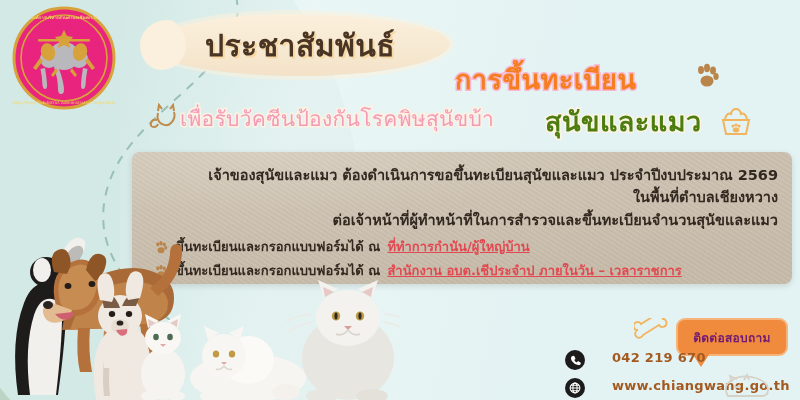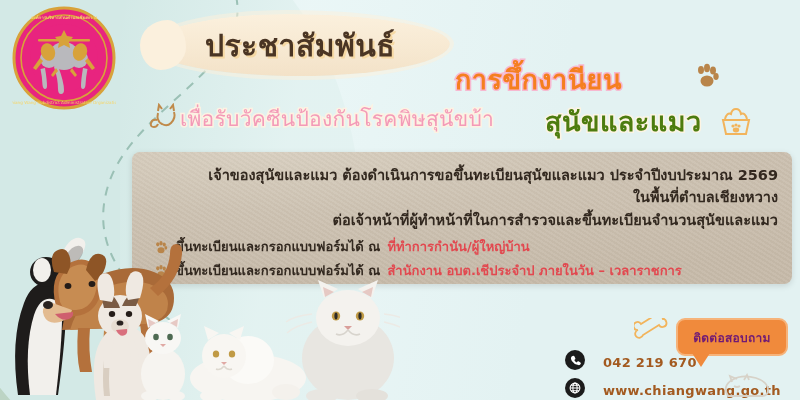--- a/index.html
+++ b/index.html
@@ -103,21 +103,21 @@
     font-size:14.5px;font-weight:bold;line-height:1.55;
   }
   .bullets{
     position:absolute;left:22px;top:84px;right:10px;
     display:flex;flex-direction:column;gap:3px;
   }
   .bullet-row{
     display:flex;align-items:center;gap:7px;
     font-size:13px;font-weight:bold;color:#32281f;white-space:nowrap;
   }
-  .bullet-red{color:#e2484f;}
+  .bullet-red{color:#e2484f;text-decoration:underline;}
   .paw-small{width:14px;height:14px;flex:none;}
 
   
   .animals{position:absolute;left:0;bottom:0;width:400px;height:190px;}
 
   
   .bubble{
     position:absolute;left:676px;top:318px;width:108px;height:34px;
     background:#f08a3c;border:2px solid #f6b37a;border-radius:9px;
   }
@@ -127,21 +127,21 @@
   }
   .bubble-tail{
     position:absolute;left:14px;top:33px;width:0;height:0;
     border-left:9px solid transparent;border-right:9px solid transparent;
     border-top:14px solid #f08a3c;
   }
   .icon-bone{position:absolute;left:634px;top:318px;width:34px;height:26px;}
   .icon-sleepcat{position:absolute;left:718px;top:372px;width:52px;height:28px;}
 
   .contact-row{
-    position:absolute;display:flex;align-items:flex-end;gap:18px;
+    position:absolute;display:flex;align-items:flex-start;gap:27px;
     font-size:13px;font-weight:bold;color:#a35a20;letter-spacing:.3px;
   }
   .contact-phone{left:565px;top:350px;}
   .contact-web{left:565px;top:378px;}
   .cdot{
     width:20px;height:20px;border-radius:50%;background:#1c1c1c;flex:none;
     display:flex;align-items:center;justify-content:center;
   }
   .cdot svg{display:block;}
 </style>
@@ -191,21 +191,21 @@
         <text x="52" y="98" text-anchor="middle">Chiang Wang Subdistrict Administrative Organization</text>
       </g>
     </svg>
   </div>
 
   <div class="title-banner">
     <div class="title-brush"></div>
     <div class="title-text">ประชาสัมพันธ์</div>
   </div>
 
-  <div class="head-orange">การขึ้กงานียน</div>
+  <div class="head-orange">การขึ้นทะเบียน</div>
 
   <svg class="icon-paw-top" viewBox="0 0 26 26">
     <g fill="#b9854a">
       <ellipse cx="7" cy="8" rx="3" ry="4"></ellipse>
       <ellipse cx="13" cy="6" rx="3" ry="4.2"></ellipse>
       <ellipse cx="19" cy="8.5" rx="3" ry="4"></ellipse>
       <ellipse cx="22" cy="14.5" rx="2.7" ry="3.4"></ellipse>
       <ellipse cx="13" cy="19" rx="6.5" ry="5.5"></ellipse>
     </g>
   </svg>

